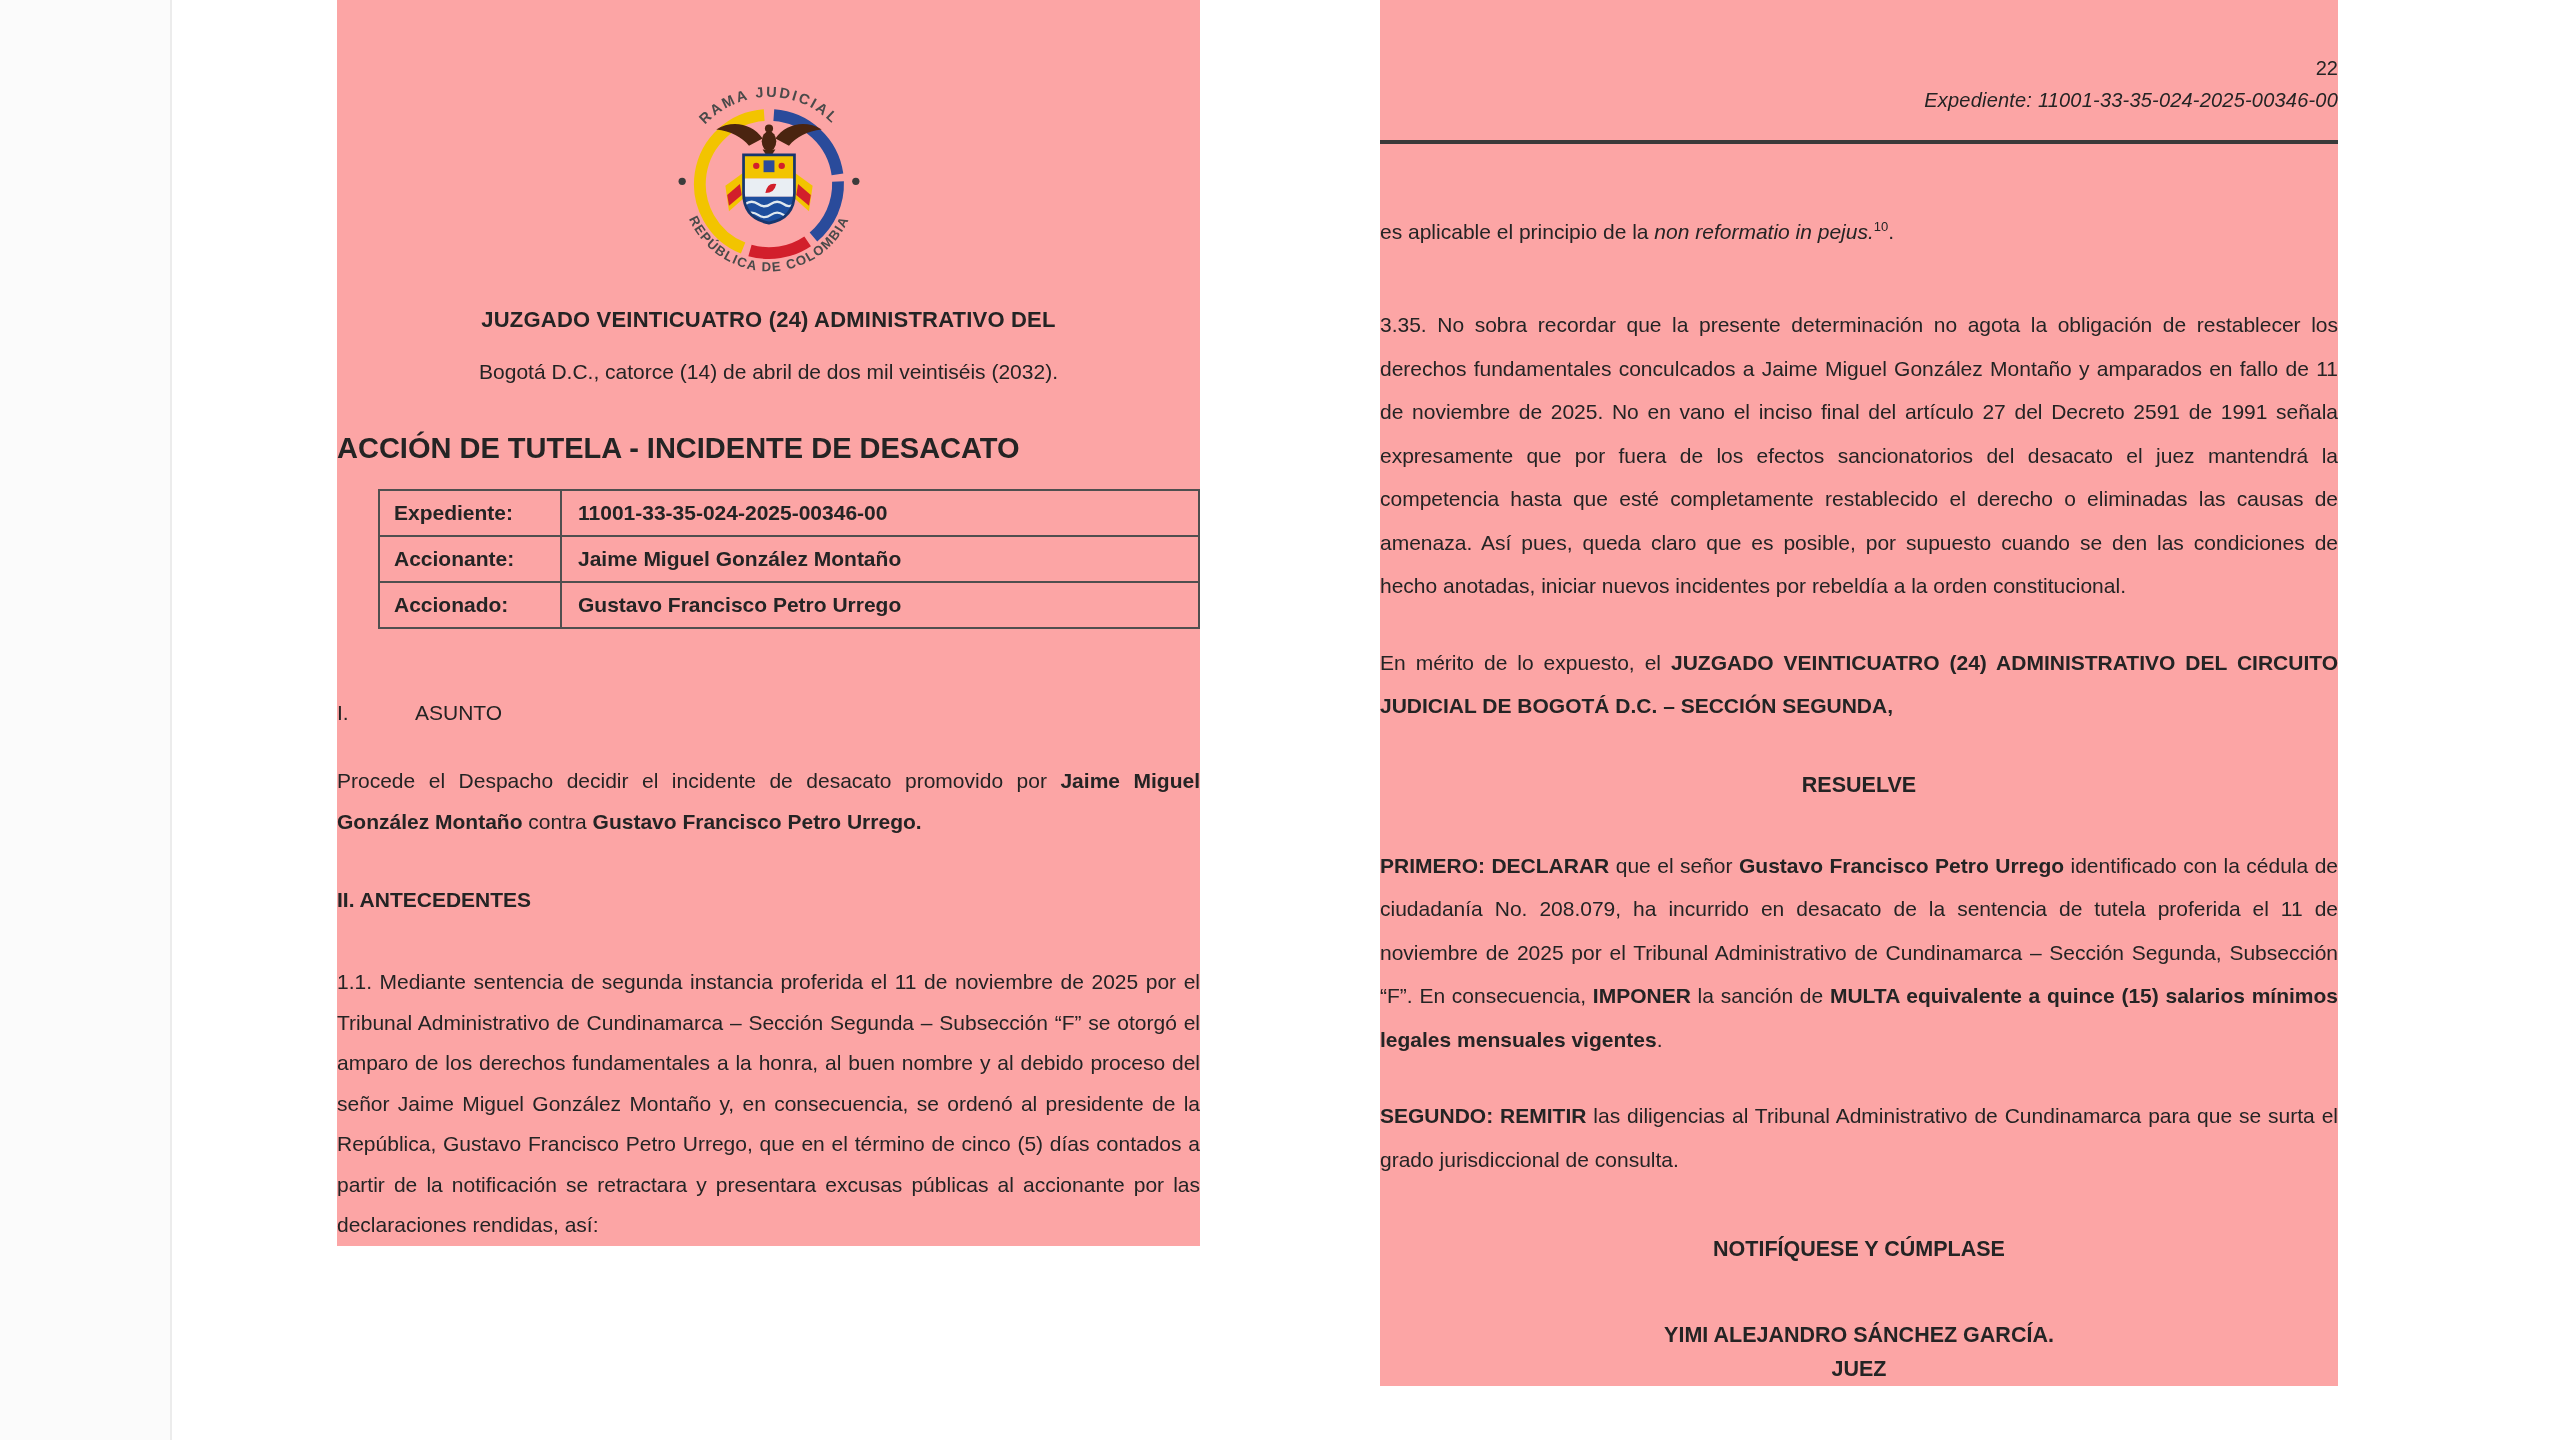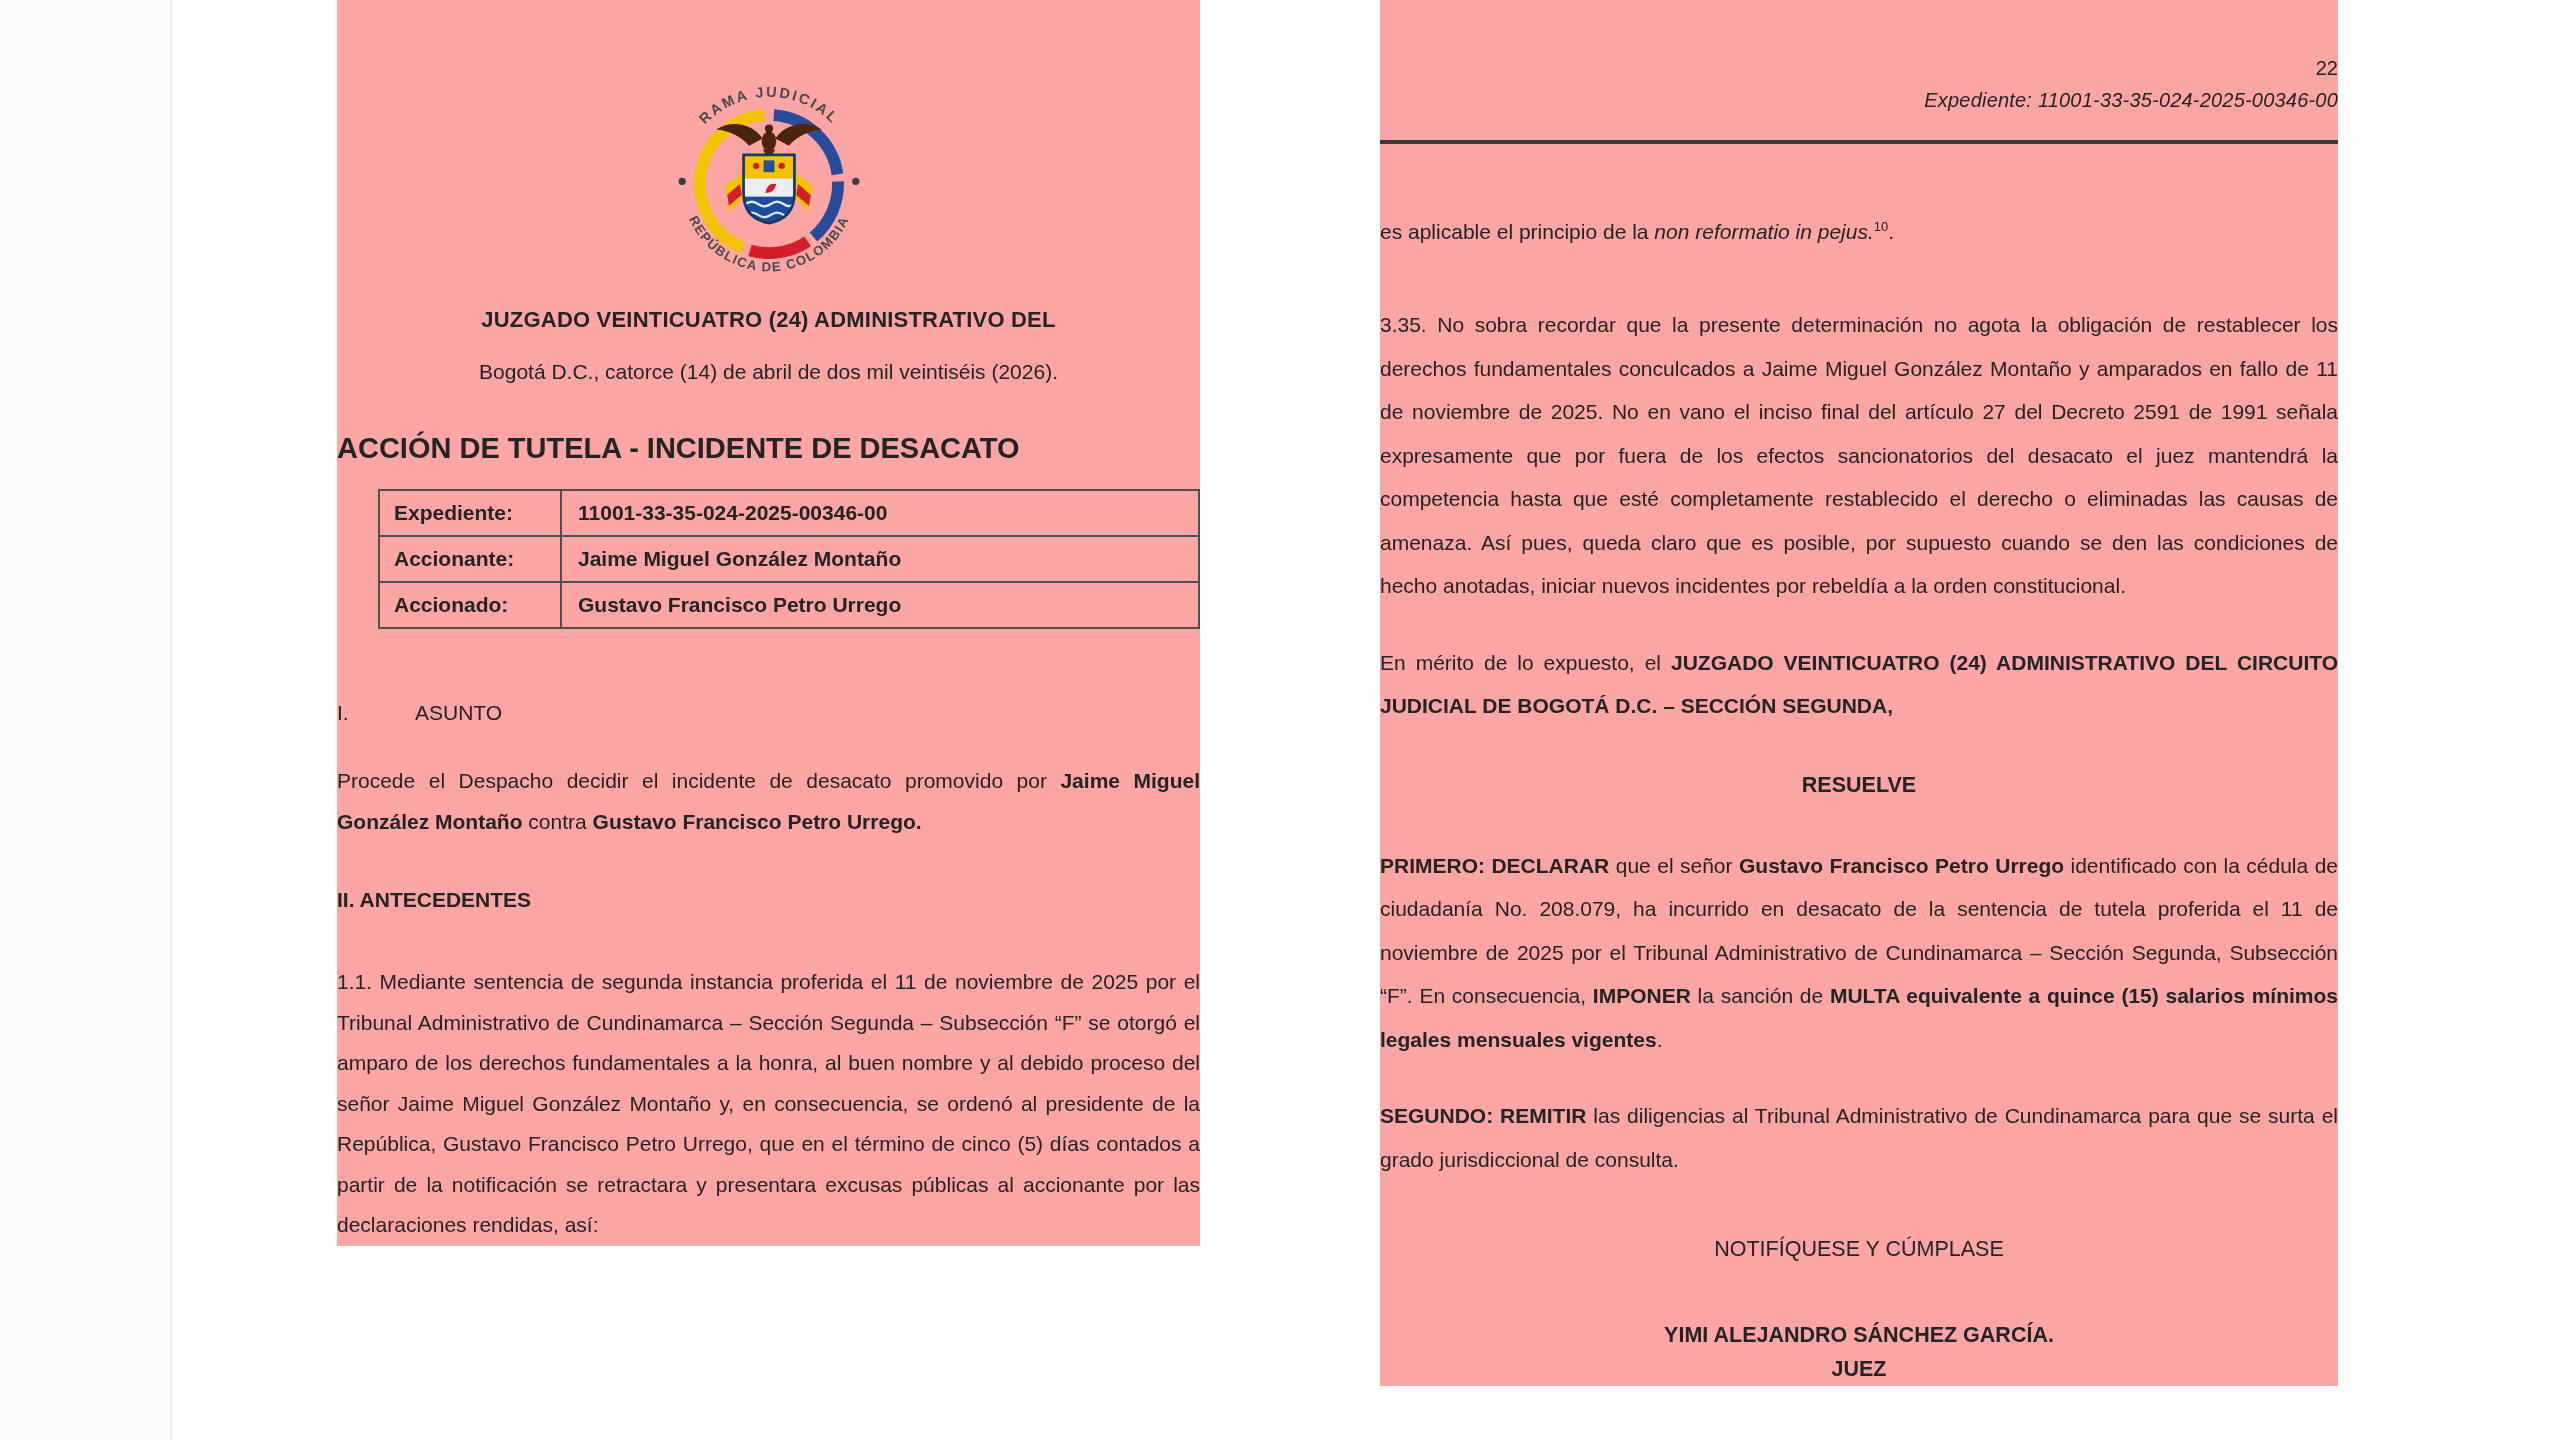--- a/index.html
+++ b/index.html
@@ -33,21 +33,21 @@
   
   .r-header{padding-top:54px;padding-bottom:22px;text-align:right;border-bottom:4px solid #3a3a3a;}
   .page-num{font-size:20px;line-height:28px;}
   .exp-line{font-size:20px;font-style:italic;line-height:36px;letter-spacing:.2px;}
   .p-intro{margin-top:66px;font-size:21px;line-height:43px;}
   .p-335{margin-top:50px;font-size:21px;line-height:43.5px;text-align:justify;}
   .p-merito{margin-top:33px;font-size:21px;line-height:43.5px;text-align:justify;}
   .h-resuelve{margin-top:36px;font-size:21.5px;font-weight:bold;text-align:center;line-height:43px;}
   .p-primero{margin-top:37px;font-size:21px;line-height:43.5px;text-align:justify;}
   .p-segundo{margin-top:33px;font-size:21px;line-height:43.5px;text-align:justify;}
-  .h-notif{margin-top:47px;font-size:21.5px;font-weight:normal;text-align:center;line-height:43px;}
+  .h-notif{margin-top:47px;font-size:21.5px;font-weight:bold;text-align:center;line-height:43px;}
   .sig{margin-top:47px;text-align:center;}
   .sig-name{font-size:21.5px;font-weight:bold;line-height:34px;}
   .sig-title{font-size:21.5px;font-weight:bold;line-height:34px;}
 
   .b{font-weight:bold;}
   .i{font-style:italic;}
   .sup{vertical-align:super;font-size:0.62em;line-height:0;}
 </style>
 </head>
 <body>
@@ -112,21 +112,21 @@
           </g>
           <path d="M82,78 h56 v42 q0,28 -28,33 q-28,-5 -28,-33 z" fill="none" stroke="#17366e" stroke-width="3"></path>
         </g>
       </svg>
     </div>
 
     <div class="court-name">
       <div>JUZGADO VEINTICUATRO (24) ADMINISTRATIVO DEL</div>
     </div>
 
-    <div class="dateline">Bogotá D.C., catorce (14) de abril de dos mil veintiséis (2026).</div>
+    <div class="dateline">Bogotá D.C., catorce (14) de abril de dos mil veintiséis (2032).</div>
 
     <div class="case-caption">ACCIÓN DE TUTELA - INCIDENTE DE DESACATO</div>
 
     <div class="case-table">
       <div class="case-row">
         <div class="case-cell case-label">Expediente:</div>
         <div class="case-cell case-value">11001-33-35-024-2025-00346-00</div>
       </div>
       <div class="case-row">
         <div class="case-cell case-label">Accionante:</div>

